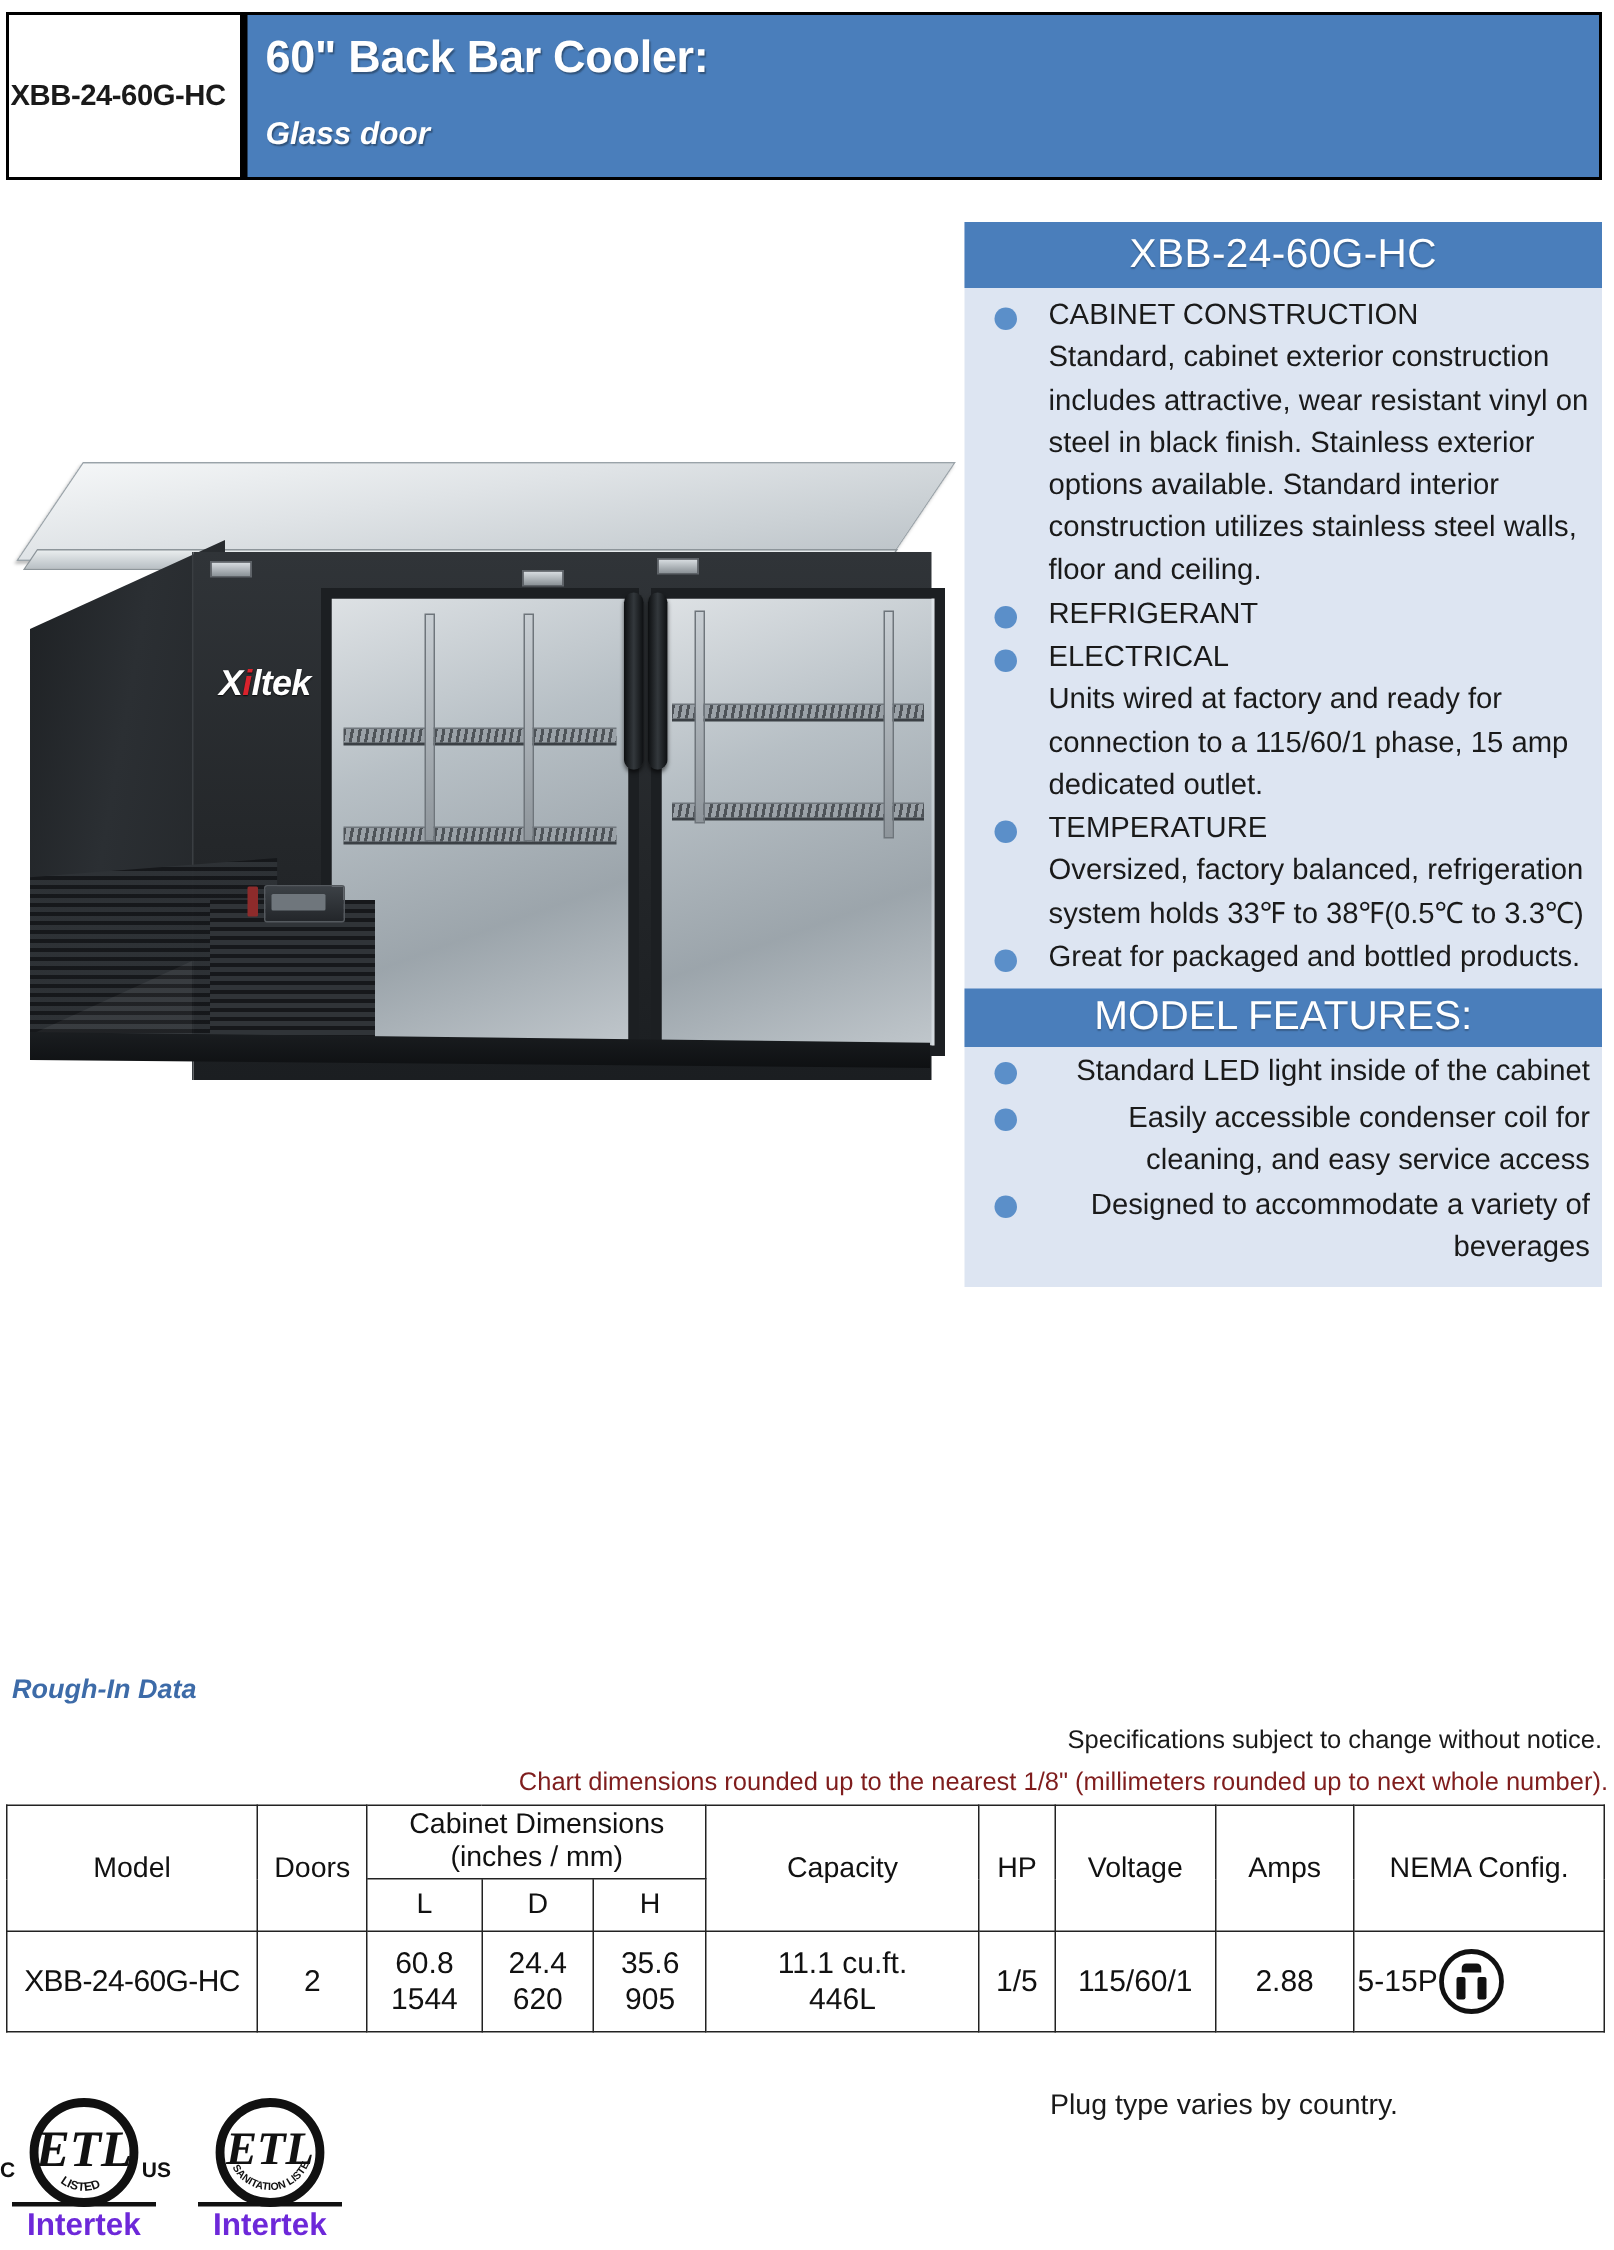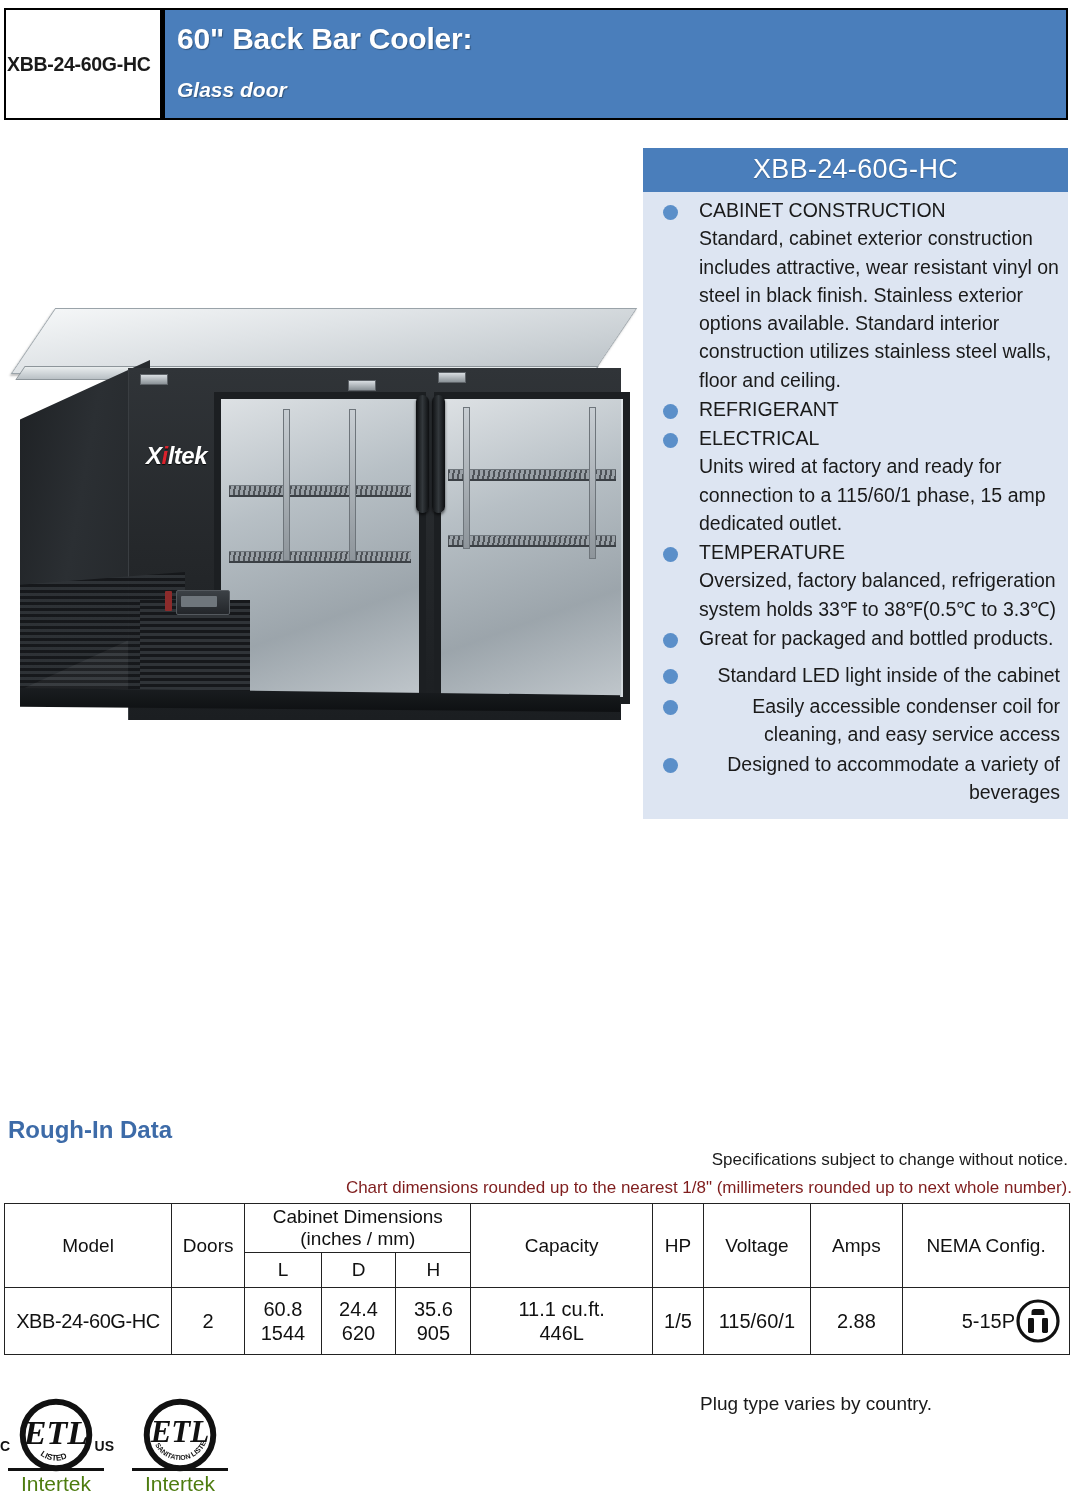--- a/index.html
+++ b/index.html
@@ -282,22 +282,23 @@
     width: 15px; height: 15px;
     border-radius: 50%;
     background: #5b8fc9;
   }
 
   
   #roughin-title {
     position: absolute;
     left: 8px;
     top: 1116px;
-    font-size: 24px;
-    font-weight: bold;
+    font-size: 18px;
+    font-weight: bold;
+    font-style: italic;
     color: #3d6ba8;
   }
   #note1 {
     position: absolute;
     right: 8px;
     top: 1150px;
     font-size: 17px;
     color: #1a1a1a;
   }
   #note2 {
@@ -339,21 +340,21 @@
   .two-line { line-height: 1.2; }
   .model-cell { font-size: 19px; letter-spacing: -0.4px; white-space: nowrap; }
   .nema-cell {
     position: relative;
     text-align: left;
     padding-left: 4px;
   }
   .nema-inner {
     display: flex;
     align-items: center;
-    justify-content: flex-end;
+    justify-content: flex-start;
     padding-right: 6px;
   }
   #plug-note {
     position: absolute;
     left: 700px;
     top: 1393px;
     font-size: 19px;
     color: #1a1a1a;
   }
 
@@ -369,24 +370,25 @@
     position: relative;
     width: 96px;
     text-align: center;
   }
   .etl-mark {
     position: relative;
     height: 74px;
   }
   .etl-name {
     font-size: 21px;
-    color: #4d7c0f;
+    color: #6d28d9;
     border-top: 3px solid #111;
     padding-top: 1px;
     margin-top: -4px;
+    font-weight: bold;
   }
   .etl-side {
     position: absolute;
     top: 40px;
     font-size: 14px;
     font-weight: bold;
     color: #111;
   }
   .etl-side.left  { left: -8px; }
   .etl-side.right { right: -10px; }
@@ -464,20 +466,21 @@
       <span class="bullet"></span>
       <span class="spec-head">TEMPERATURE</span>
       <span class="spec-body">Oversized, factory balanced, refrigeration system holds 33℉ to 38℉(0.5℃ to 3.3℃)</span>
     </li>
     <li class="spec-item">
       <span class="bullet"></span>
       <span class="spec-body">Great for packaged and bottled products.</span>
     </li>
   </ul>
 
+  <div id="features-titlebar">MODEL FEATURES:</div>
   <ul class="feat-list">
     <li class="feat-item">
       <span class="bullet"></span>
       <span>Standard LED light inside of the cabinet</span>
     </li>
     <li class="feat-item">
       <span class="bullet"></span>
       <span>Easily accessible condenser coil  for cleaning, and easy service access</span>
     </li>
     <li class="feat-item">

